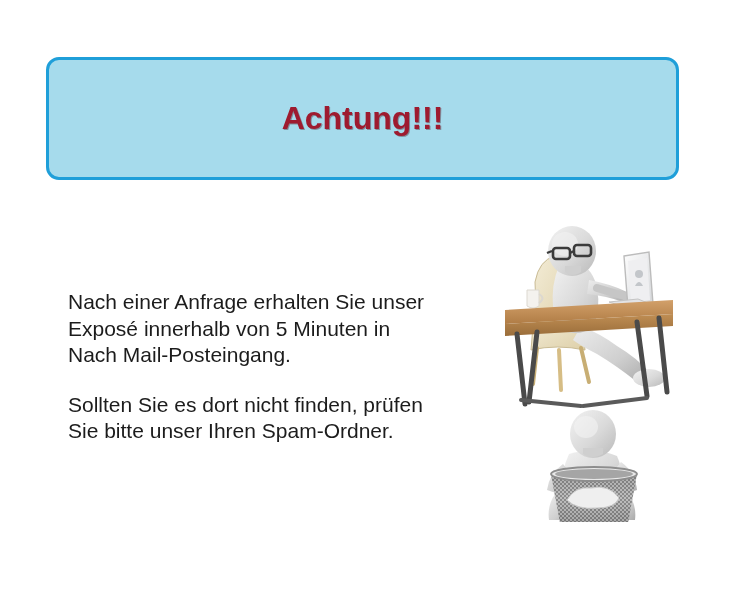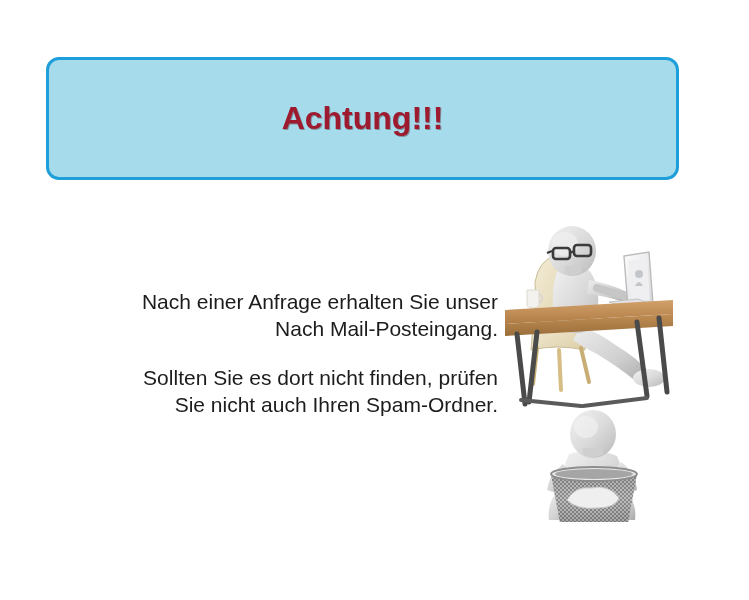--- a/index.html
+++ b/index.html
@@ -37,21 +37,20 @@
     line-height:40px;
     text-shadow:1px 1px 0 rgba(0,0,0,.35);
   }
 
   
   .body-text{
     position:absolute;
     left:68px;top:289px;width:430px;
     font-size:21px;line-height:26.5px;
     color:#1c1c1c;
-    text-align:right;
   }
   .para{margin:0;}
   .para + .para{margin-top:23px;}
   .tline{display:block;white-space:nowrap;}
 
   
   .illus{position:absolute;left:497px;top:222px;width:205px;height:300px;}
   .illus svg{display:block;}
 </style>
 </head>
@@ -59,25 +58,26 @@
 
 <div id="slide">
 
   <div class="banner">
     <div class="banner-line1">Achtung!!!</div>
   </div>
 
   <div class="body-text">
     <p class="para">
       <span class="tline">Nach einer Anfrage erhalten Sie unser</span>
+      <span class="tline">Exposé innerhalb von 5 Minuten in</span>
       <span class="tline">Nach Mail-Posteingang.</span>
     </p>
     <p class="para">
       <span class="tline">Sollten Sie es dort nicht finden, prüfen</span>
-      <span class="tline">Sie nicht auch Ihren Spam-Ordner.</span>
+      <span class="tline">Sie bitte unser Ihren Spam-Ordner.</span>
     </p>
   </div>
 
   <div class="illus">
     <svg width="205" height="300" viewBox="0 0 205 300" xmlns="http://www.w3.org/2000/svg">
       <defs>
         <linearGradient id="gFig" x1="0" y1="0" x2="1" y2="1">
           <stop offset="0%" stop-color="#f2f2f2"></stop>
           <stop offset="55%" stop-color="#d9d9d9"></stop>
           <stop offset="100%" stop-color="#b9b9b9"></stop>

